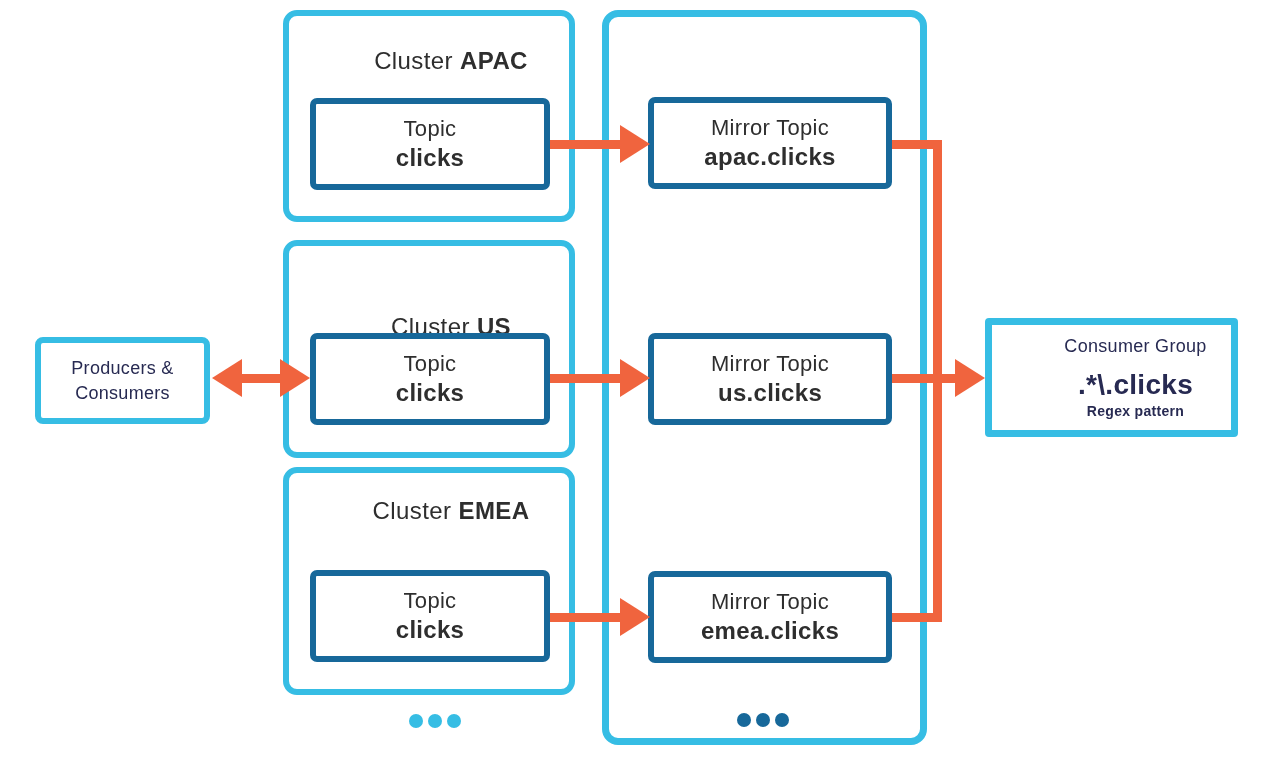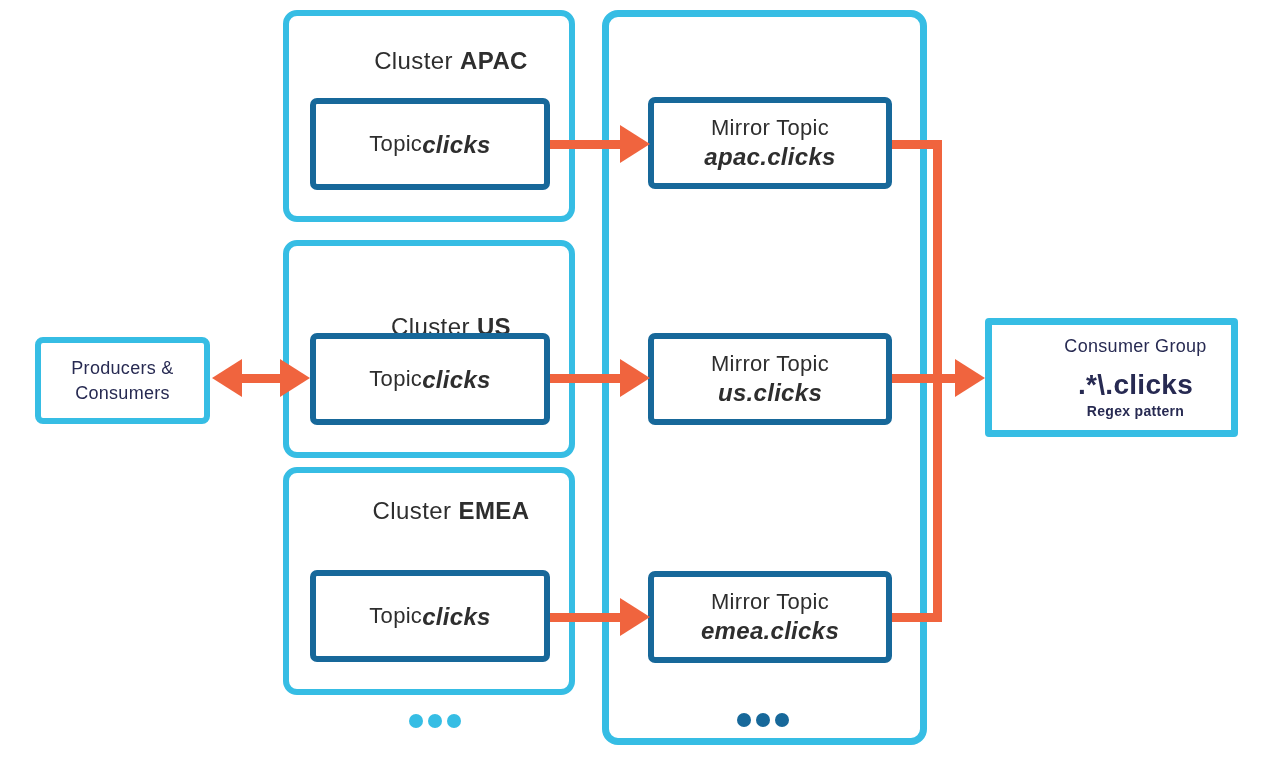--- a/index.html
+++ b/index.html
@@ -26,27 +26,27 @@
   #cluster-apac{top:10px;height:212px;}
   #cluster-us{top:240px;height:218px;}
   #cluster-emea{top:467px;height:228px;}
   .cluster-title{position:absolute;left:0;right:0;text-align:center;font-size:24px;
     letter-spacing:.4px;color:var(--ink);padding-left:44px;}
   #cluster-apac .cluster-title{top:31px;}
   #cluster-us .cluster-title{top:27px;margin-top:40px;}
   #cluster-emea .cluster-title{top:24px;}
   .b{font-weight:bold;}
   .topic-box{position:absolute;left:21px;width:240px;height:92px;border:6px solid var(--blue);
-    border-radius:7px;background:#fff;box-sizing:border-box;display:flex;flex-direction:row;
+    border-radius:7px;background:#fff;box-sizing:border-box;display:flex;flex-direction:column;
     align-items:center;justify-content:center;text-align:center;}
   #cluster-apac .topic-box{top:82px;}
   #cluster-us .topic-box{top:87px;}
   #cluster-emea .topic-box{top:97px;}
   .topic-label{font-size:22px;letter-spacing:.3px;}
-  .topic-name{font-size:24px;font-weight:bold;letter-spacing:.3px;margin-top:2px;font-style:italic;}
+  .topic-name{font-size:24px;font-weight:bold;letter-spacing:.3px;margin-top:2px;}
 
   
   #central{left:602px;top:10px;width:325px;height:735px;border:7px solid var(--cyan);border-radius:16px;}
   .central-title{position:absolute;left:0;right:0;top:16px;text-align:center;font-size:23px;
     line-height:1.26;letter-spacing:.3px;color:var(--ink);}
   .mirror-box{position:absolute;left:39px;width:244px;height:92px;border:6px solid var(--blue);
     border-radius:7px;background:#fff;box-sizing:border-box;display:flex;flex-direction:column;
     align-items:center;justify-content:center;text-align:center;}
   #mirror-apac{top:80px;}
   #mirror-us{top:316px;}

